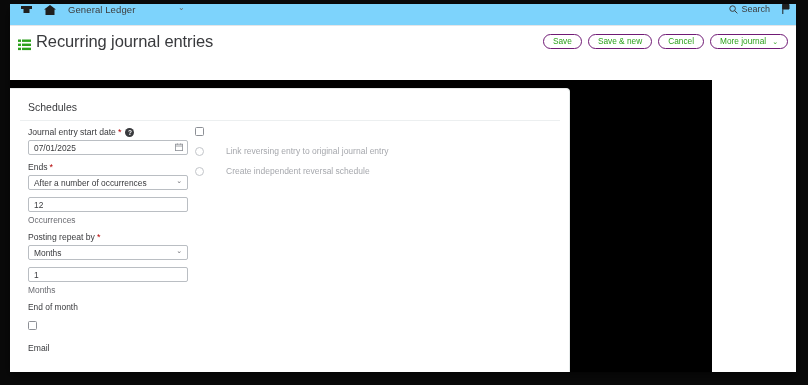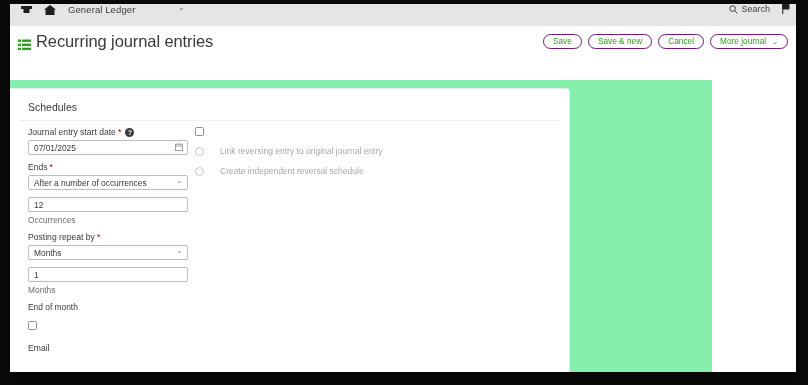--- a/index.html
+++ b/index.html
@@ -29,21 +29,21 @@
     background: #ffffff;
     box-shadow: 0 4px 10px rgba(0,0,0,0.55);
     overflow: hidden;
   }
 
   
   .app-topbar {
     position: absolute;
     left: 0; top: 0;
     width: 786px; height: 22px;
-    background: #e5e5e5;
+    background: #7dd3fc;
     border-bottom: 1px solid #e3e5e8;
     box-sizing: border-box;
   }
   .topbar-icon {
     position: absolute;
     top: -2px;
     width: 16px; height: 16px;
     display: flex; align-items: center; justify-content: center;
     color: #1f1f1f;
   }
@@ -146,21 +146,21 @@
     color: #393a3d;
   }
   #tab-transaction { left: 9px; }
   #tab-schedule { left: 82px; }
 
   
   .workspace {
     position: absolute;
     left: 0; top: 76px;
     width: 702px; height: 292px;
-    background: #86efac;
+    background: #000000;
   }
   .card {
     position: absolute;
     left: 0; top: 8px;
     width: 560px; height: 284px;
     background: #fff;
     border: 1px solid #e6eaea;
     border-left: none;
     border-bottom: none;
     border-top-right-radius: 4px;
@@ -233,21 +233,21 @@
     background: #fff;
     box-sizing: border-box;
     display: inline-block;
   }
   .cb-row {
     display: flex; align-items: center; gap: 6px;
     margin-bottom: 10px;
   }
   .cb-row .lbl { font-size: 8.5px; color: #393a3d; }
   .radio-row {
-    display: flex; align-items: center; gap: 16px;
+    display: flex; align-items: center; gap: 22px;
     margin-bottom: 10px;
   }
   .radio-circ {
     width: 9px; height: 9px;
     border: 1px solid #c3c6ca;
     border-radius: 50%;
     background: #fff;
     box-sizing: border-box;
     display: inline-block;
   }

